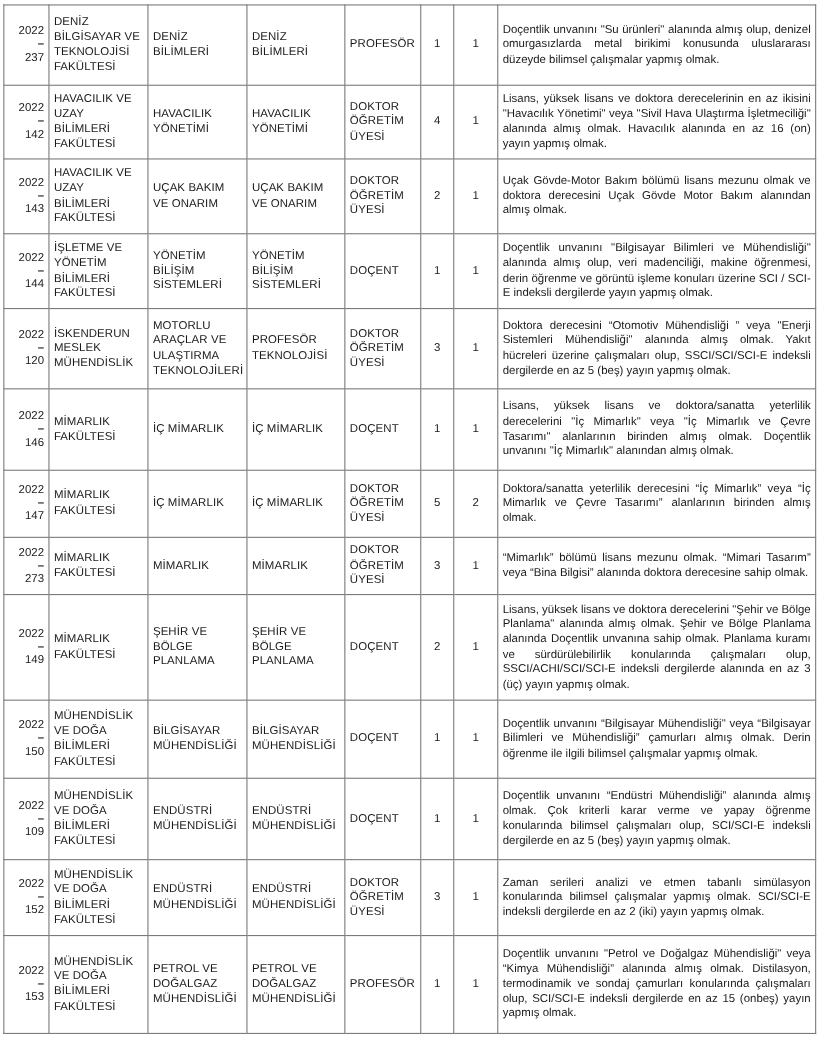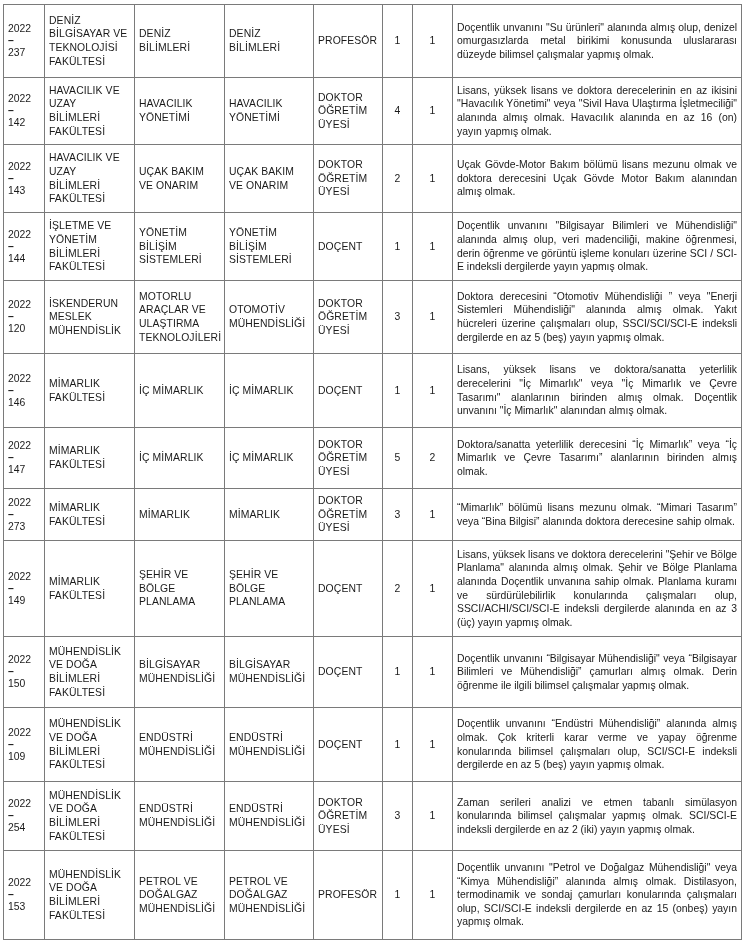--- a/index.html
+++ b/index.html
@@ -6,21 +6,21 @@
   body { width: 745px; height: 945px; position: relative; overflow: hidden;
          font-family: "Liberation Sans", sans-serif; color: #1a1a1a; }
   table.grid {
     position: absolute; left: 3px; top: 4px;
     width: 738px; border-collapse: collapse; table-layout: fixed;
   }
   table.grid td {
     border: 1px solid #7a7a7a; padding: 0 4px; vertical-align: middle;
     font-size: 10.4px; line-height: 13.6px; overflow: hidden;
   }
-  td.c-no { text-align: left; padding: 0 2px; font-size: 10.8px; line-height: 14.2px; }
+  td.c-no { text-align: right; padding: 0 2px; font-size: 10.8px; line-height: 14.2px; }
   td.c-no .dash { display: block; font-weight: bold; line-height: 10px; }
   td.c-upper { text-transform: none; letter-spacing: 0.1px; }
   td.c-num { text-align: center; font-size: 11px; }
   td.c-desc { text-align: justify; padding: 0 6px 0 8px; font-size: 10.2px; line-height: 14.8px; }
   col.w1 { width: 41px; } col.w2 { width: 90px; } col.w3 { width: 90px; }
   col.w4 { width: 89px; } col.w5 { width: 69px; } col.w6 { width: 30px; }
   col.w7 { width: 40px; } col.w8 { width: 289px; }
 </style>
 </head>
 <body>
@@ -98,21 +98,21 @@
   </tr>
 
   <tr style="height: 73px;">
     <td class="c-no">
       <span>2022</span>
       <span class="dash">–</span>
       <span>120</span>
     </td>
     <td class="c-upper">İSKENDERUN MESLEK MÜHENDİSLİK</td>
     <td class="c-upper">MOTORLU ARAÇLAR VE ULAŞTIRMA TEKNOLOJİLERİ</td>
-    <td class="c-upper">OTOMOTİV MÜHENDİSLİĞİ</td>
+    <td class="c-upper">PROFESÖR TEKNOLOJİSİ</td>
     <td class="c-upper">DOKTOR ÖĞRETİM ÜYESİ</td>
     <td class="c-num">3</td>
     <td class="c-num">1</td>
     <td class="c-desc">Doktora derecesini “Otomotiv Mühendisliği ” veya "Enerji Sistemleri Mühendisliği" alanında almış olmak. Yakıt hücreleri üzerine çalışmaları olup, SSCI/SCI/SCI-E indeksli dergilerde en az 5 (beş) yayın yapmış olmak.</td>
   </tr>
 
   <tr style="height: 74px;">
     <td class="c-no">
       <span>2022</span>
       <span class="dash">–</span>
@@ -199,21 +199,21 @@
     <td class="c-upper">DOÇENT</td>
     <td class="c-num">1</td>
     <td class="c-num">1</td>
     <td class="c-desc">Doçentlik unvanını “Endüstri Mühendisliği” alanında almış olmak. Çok kriterli karar verme ve yapay öğrenme konularında bilimsel çalışmaları olup, SCI/SCI-E indeksli dergilerde en az 5 (beş) yayın yapmış olmak.</td>
   </tr>
 
   <tr style="height: 69px;">
     <td class="c-no">
       <span>2022</span>
       <span class="dash">–</span>
-      <span>254</span>
+      <span>152</span>
     </td>
     <td class="c-upper">MÜHENDİSLİK VE DOĞA BİLİMLERİ FAKÜLTESİ</td>
     <td class="c-upper">ENDÜSTRİ MÜHENDİSLİĞİ</td>
     <td class="c-upper">ENDÜSTRİ MÜHENDİSLİĞİ</td>
     <td class="c-upper">DOKTOR ÖĞRETİM ÜYESİ</td>
     <td class="c-num">3</td>
     <td class="c-num">1</td>
     <td class="c-desc">Zaman serileri analizi ve etmen tabanlı simülasyon konularında bilimsel çalışmalar yapmış olmak. SCI/SCI-E indeksli dergilerde en az 2 (iki) yayın yapmış olmak.</td>
   </tr>
 

